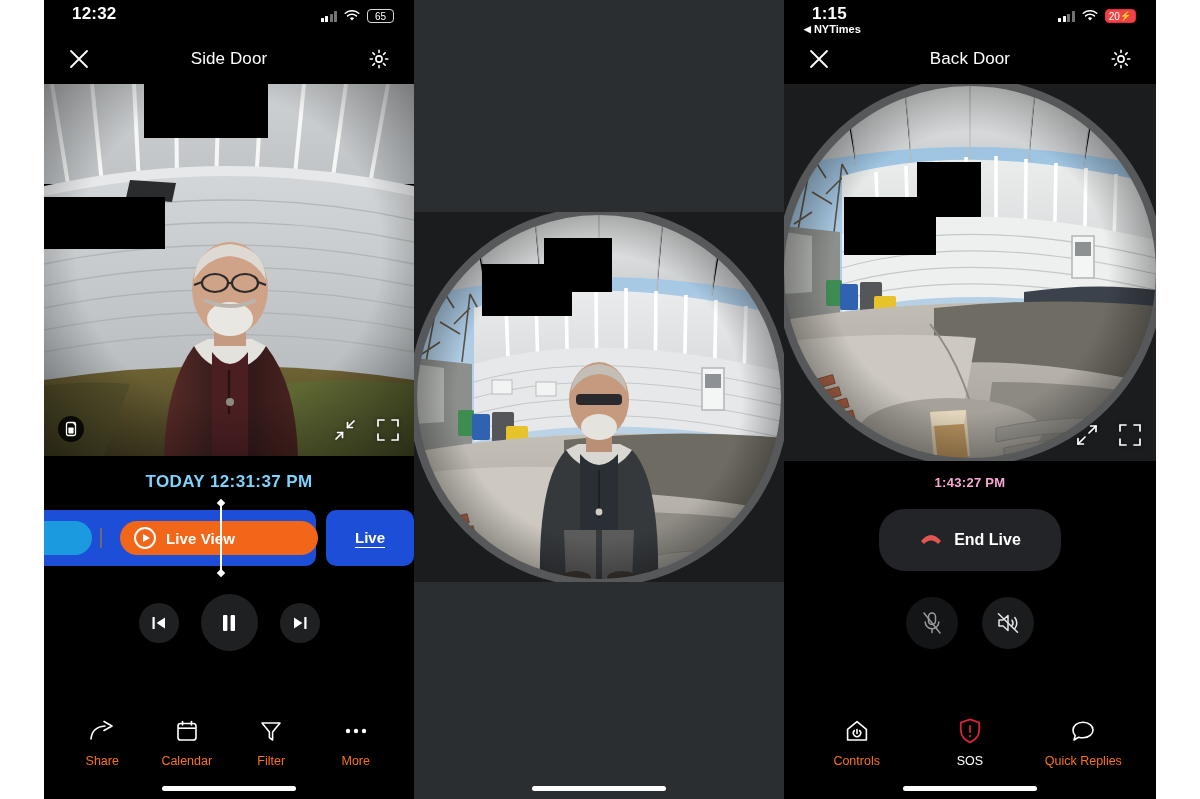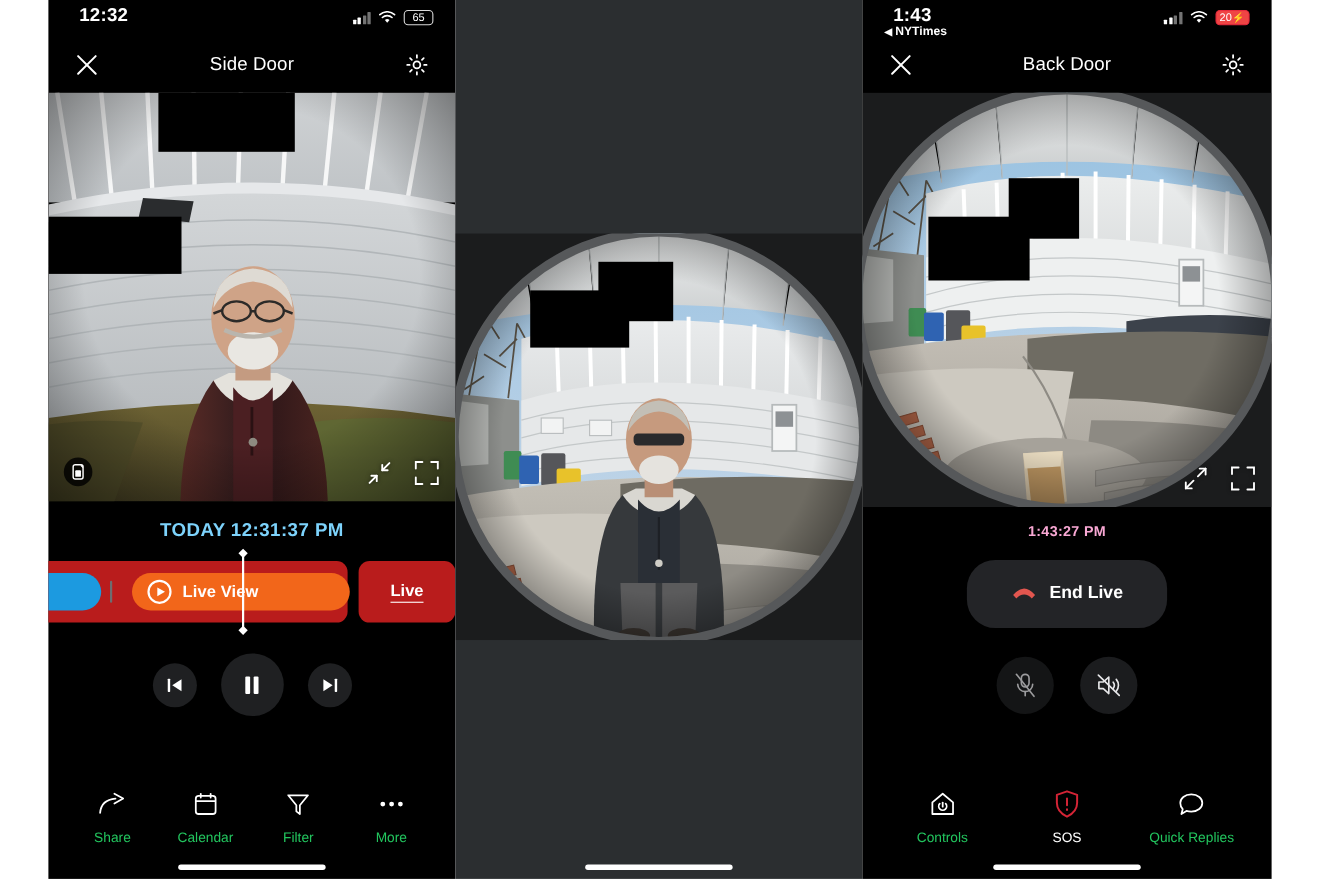--- a/index.html
+++ b/index.html
@@ -74,21 +74,21 @@
   }
 
   .redact { position: absolute; background: #000; }
 
   
   .timestamp-row { text-align: center; color: #7dd3fc; font-size: 17px; font-weight: 700;
                    letter-spacing: .4px; padding: 16px 0 0 0; }
 
   .timeline-wrap { position: relative; margin-top: 18px; height: 56px; display:flex; gap: 10px;
                    padding-left: 0px; }
-  .tl-card { position: relative; background: #b91c1c; border-radius: 10px; height: 56px; }
+  .tl-card { position: relative; background: #1d4ed8; border-radius: 10px; height: 56px; }
   .tl-main { width: 308px; margin-left: -10px; overflow: visible; }
   .tl-live-btn { width: 96px; display:flex; align-items:center; justify-content:center; }
   .tl-live-btn span { color:#fff; font-size: 15px; font-weight: 700; border-bottom: 1.5px solid #fff; padding-bottom:1px; }
 
   .seg { position: absolute; top: 11px; height: 34px; border-radius: 17px; }
   .seg-blue { left: -30px; width: 88px; background: #1c9ae0; }
   .seg-div { left: 66px; top: 18px; width: 2px; height: 20px; background: #6d6d70; border-radius:1px; }
   .seg-orange {
     left: 86px; width: 198px; background: #f2661a; border-radius: 17px;
     display: flex; align-items: center; gap: 10px; padding-left: 14px;
@@ -109,21 +109,21 @@
 
   .transport { display:flex; align-items:center; justify-content:center; gap: 22px; margin-top: 28px; }
   .tbtn { border-radius: 50%; background: #1f2022; display:flex; align-items:center; justify-content:center; }
   .tbtn.small { width: 40px; height: 40px; }
   .tbtn.big   { width: 57px; height: 57px; }
 
   
   .tabbar { position: absolute; left: 0; right: 0; bottom: 0; }
   .tabrow { display: flex; align-items: flex-start; justify-content: space-around; padding: 0 16px; }
   .tabitem { display:flex; flex-direction:column; align-items:center; gap: 10px; width: 78px; }
-  .tabitem .tlabel { color: #22c55e; font-size: 12.5px; }
+  .tabitem .tlabel { color: #f97316; font-size: 12.5px; }
   .tabitem.sos .tlabel { color: #fff; }
   .tabicon { height: 26px; display:flex; align-items:center; justify-content:center; }
   .home-indicator { width: 134px; height: 5px; border-radius: 3px; background: #fff;
                     margin: 18px auto 8px auto; }
 
   
   .live-time { text-align:center; color:#f9a8d4; font-size:13px; font-weight:700; padding-top: 14px; letter-spacing:.3px;}
   .endlive {
     margin: 19px auto 0 auto; width: 182px; height: 62px; border-radius: 26px;
     background: #232427; display:flex; align-items:center; justify-content:center; gap: 11px;
@@ -509,21 +509,21 @@
     </div>
     <div class="tabbar">
       <div class="home-indicator"></div>
     </div>
   </div>
 
   <div class="panel" id="panel-right">
 
     <div class="statusbar">
       <div class="sb-left">
-        <div class="sb-time">1:43</div>
+        <div class="sb-time">1:15</div>
         <div class="sb-back">
           <span class="tri">◀</span>
           <span>NYTimes</span>
         </div>
       </div>
       <div class="sb-right">
         <span class="bars">
             <i></i>
             <i></i>
             <i></i>

